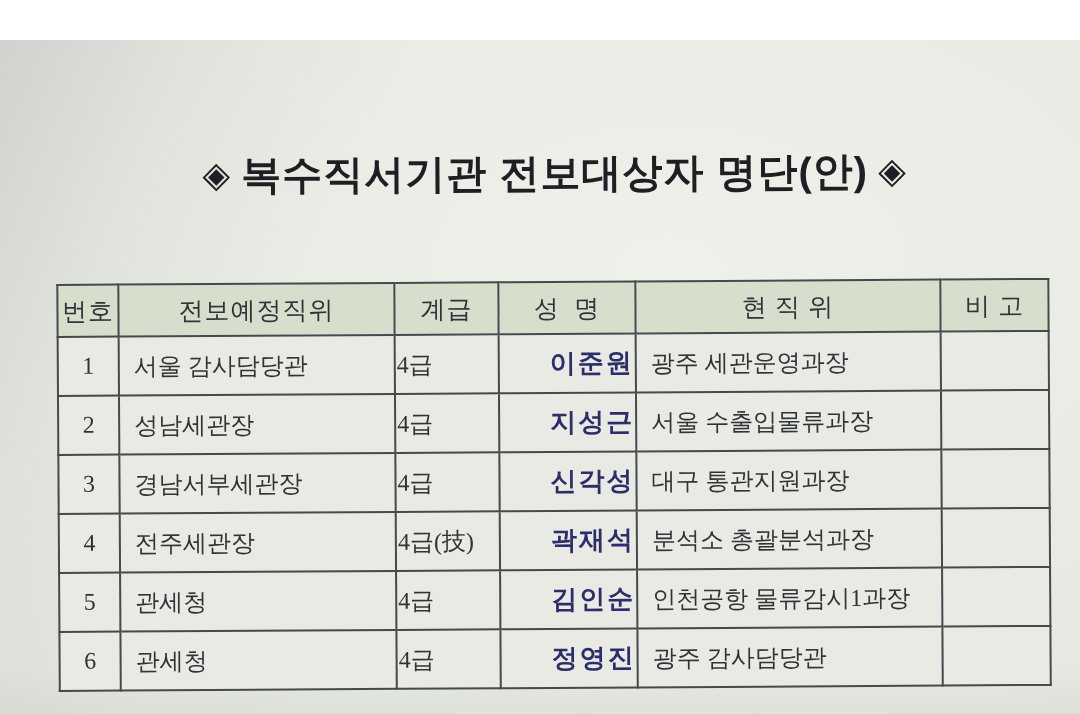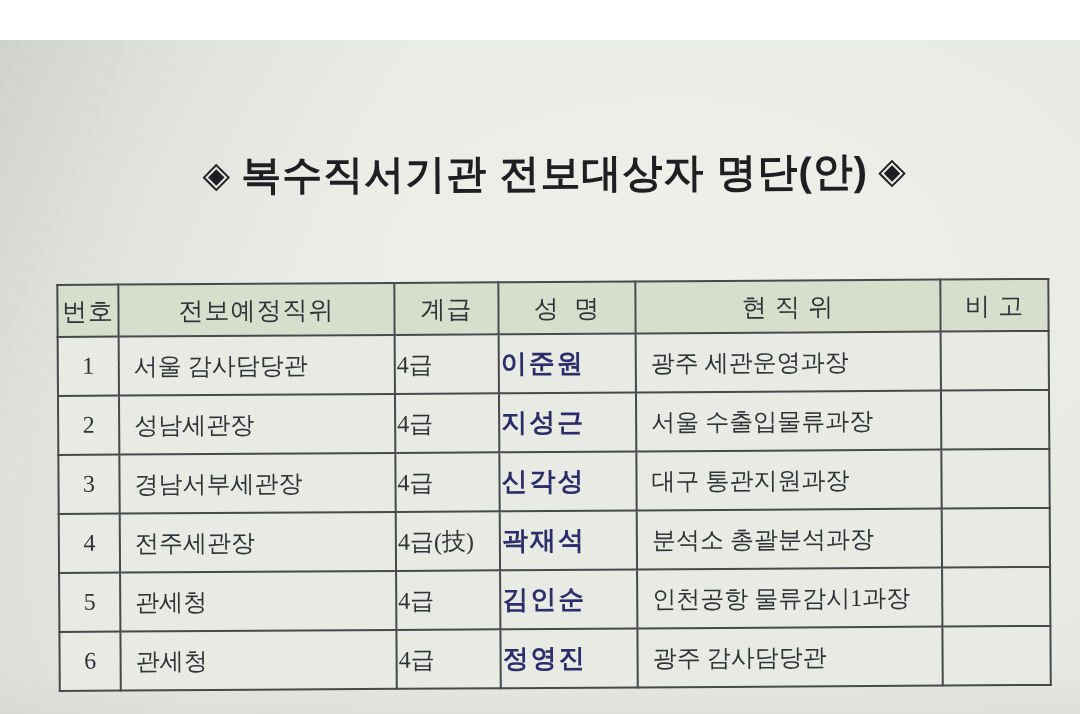--- a/index.html
+++ b/index.html
@@ -77,21 +77,21 @@
   .roster td {
     height: 55px;
     background: var(--cell-bg, #e8eae3);
     font-size: 24px;
     white-space: nowrap;
   }
   .roster td.cell-no   { text-align: center; }
   .roster td.cell-position { text-align: left; padding-left: 14px; }
   .roster td.cell-rank { }
   .roster td.cell-name {
-    text-align: left;
+    text-align: right;
     font-family: "Liberation Sans", "DejaVu Sans", sans-serif;
     font-weight: bold;
     font-size: 26px;
     color: var(--name-text, #2b2e6a);
     letter-spacing: 2px;
     border-radius: 7px;
   }
   .roster td.cell-current { text-align: left; padding-left: 14px; }
   .roster td.cell-note { text-align: center; }
 </style>

